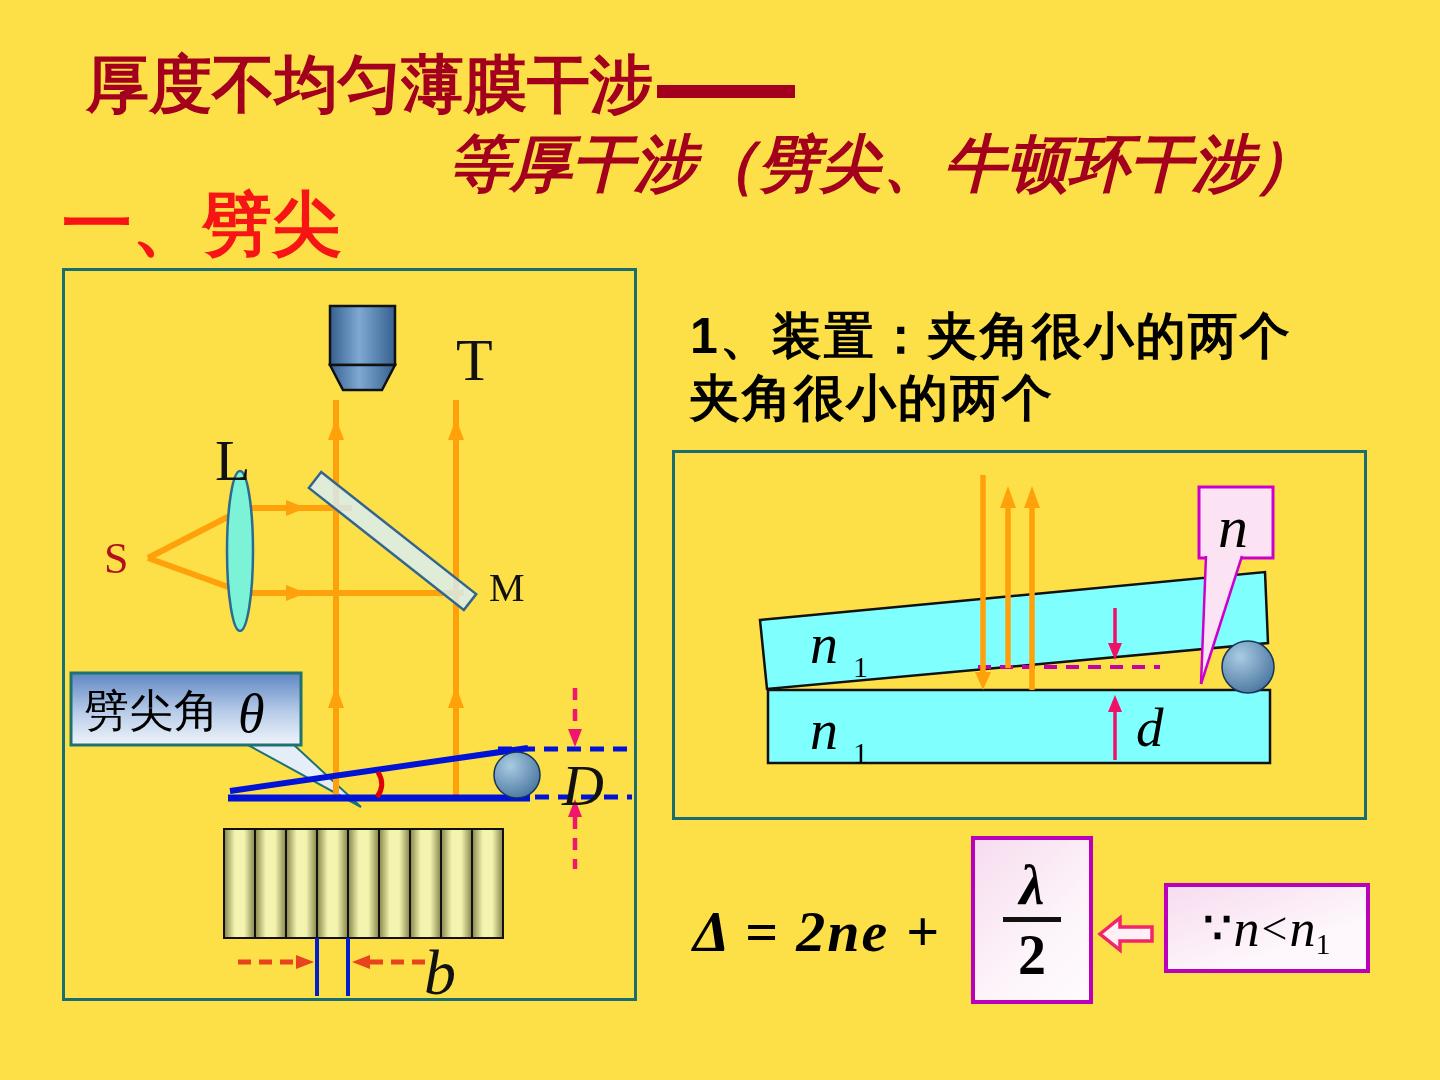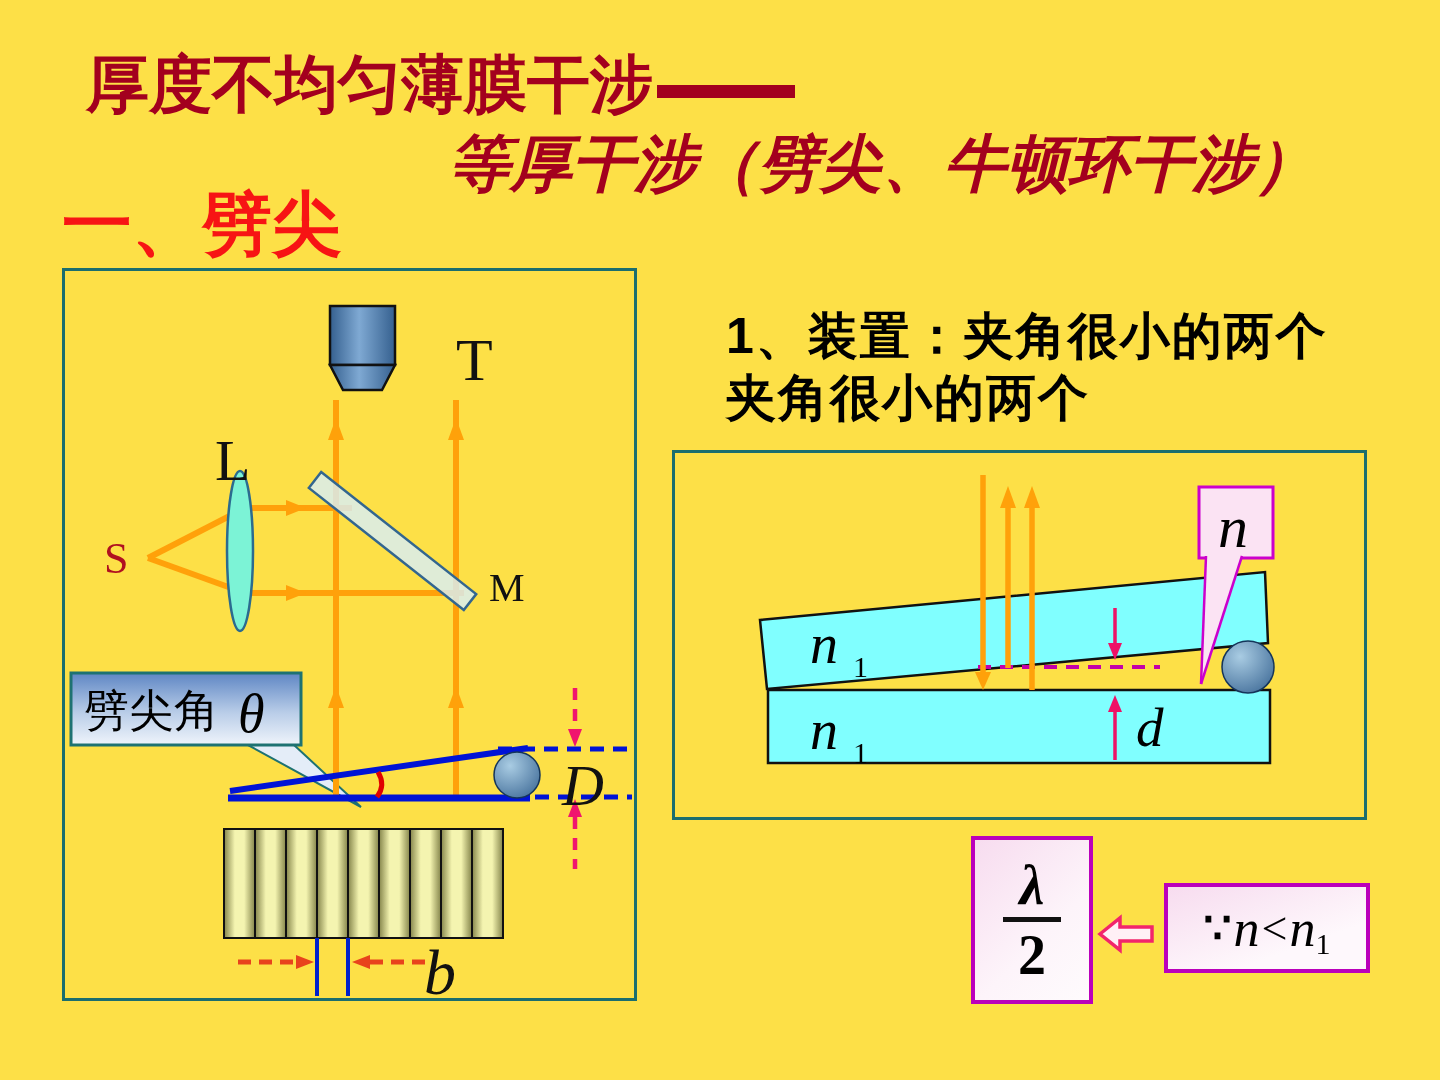--- a/index.html
+++ b/index.html
@@ -4,21 +4,21 @@
 <style>
   html,body{margin:0;padding:0;background:#fff;}
   .slide{position:relative;width:1440px;height:1080px;background:#fde047;overflow:hidden;
          font-family:"Liberation Serif","DejaVu Serif",serif;}
   .abs{position:absolute;}
   .title1{left:86px;top:42px;font-size:63px;font-weight:bold;color:#A3001E;letter-spacing:0px;white-space:nowrap;}
   .dash-bar{display:inline-block;width:138px;height:13px;background:#A3001E;color:transparent;
             overflow:hidden;vertical-align:middle;margin-left:4px;line-height:0;}
   .title2{left:448px;top:122px;font-size:62px;font-weight:bold;color:#A3001E;white-space:nowrap;font-style:italic;}
   .section{left:62px;top:178px;font-size:70px;font-weight:bold;color:#F71414;white-space:nowrap;}
-  .desc{left:726px;top:305px;width:690px;font-size:50px;line-height:62px;font-weight:bold;color:#000;
+  .desc{left:690px;top:305px;width:690px;font-size:50px;line-height:62px;font-weight:bold;color:#000;
         font-family:"Liberation Sans","DejaVu Sans",sans-serif;letter-spacing:2px;}
   .panel{position:absolute;}
   .formula-expr{left:693px;top:898px;font-size:58px;font-weight:bold;font-style:italic;color:#000;
                 white-space:nowrap;letter-spacing:2px;}
   .frac-box{left:971px;top:836px;width:122px;height:168px;box-sizing:border-box;border:4px solid #BB00BB;
             background:linear-gradient(135deg,#F7DCEF 0%,#FDF4FA 60%,#FEFBFD 100%);
             display:flex;flex-direction:column;align-items:center;justify-content:center;}
   .frac-num{font-size:56px;font-style:italic;font-weight:bold;color:#000;line-height:58px;}
   .frac-bar{width:58px;height:5px;background:#111;margin:3px 0;}
   .frac-den{font-size:56px;font-weight:bold;color:#000;line-height:60px;}
@@ -193,20 +193,21 @@
     <g>
       <rect x="527" y="37" width="74" height="71" fill="#FBE3F3" stroke="#CC00CC" stroke-width="3"></rect>
       <polygon points="534,106 570,106 529,234" fill="#FBE3F3" stroke="none"></polygon>
       <line x1="534" y1="106" x2="529" y2="234" stroke="#CC00CC" stroke-width="2.5"></line>
       <line x1="570" y1="106" x2="529" y2="234" stroke="#CC00CC" stroke-width="2.5"></line>
       <text x="546" y="97" font-size="60" font-style="italic" fill="#000">n</text>
     </g>
   </svg>
   </div>
 
+  <div class="abs formula-expr">Δ = 2ne +</div>
 
   <div class="abs frac-box">
     <div class="frac-num">λ</div>
     <div class="frac-bar"></div>
     <div class="frac-den">2</div>
   </div>
 
   <svg class="abs" style="left:1096px;top:914px;" width="60" height="40">
     <polygon points="4,20 24,4 24,13 56,13 56,27 24,27 24,36" fill="#FFF0F6" stroke="#F2256B" stroke-width="3.5" stroke-linejoin="miter"></polygon>
   </svg>

